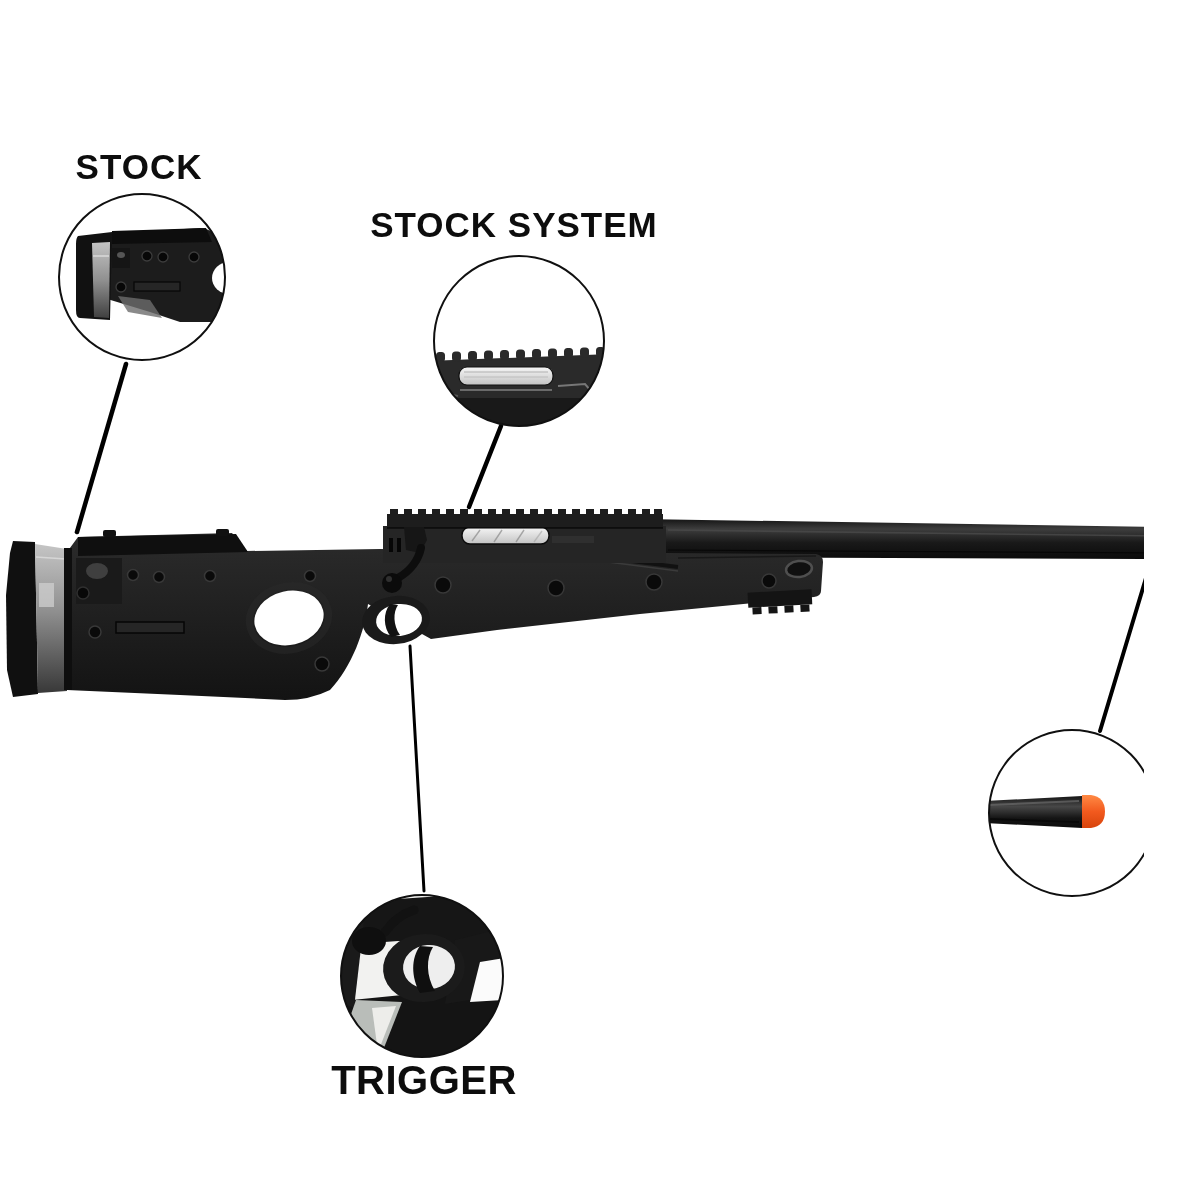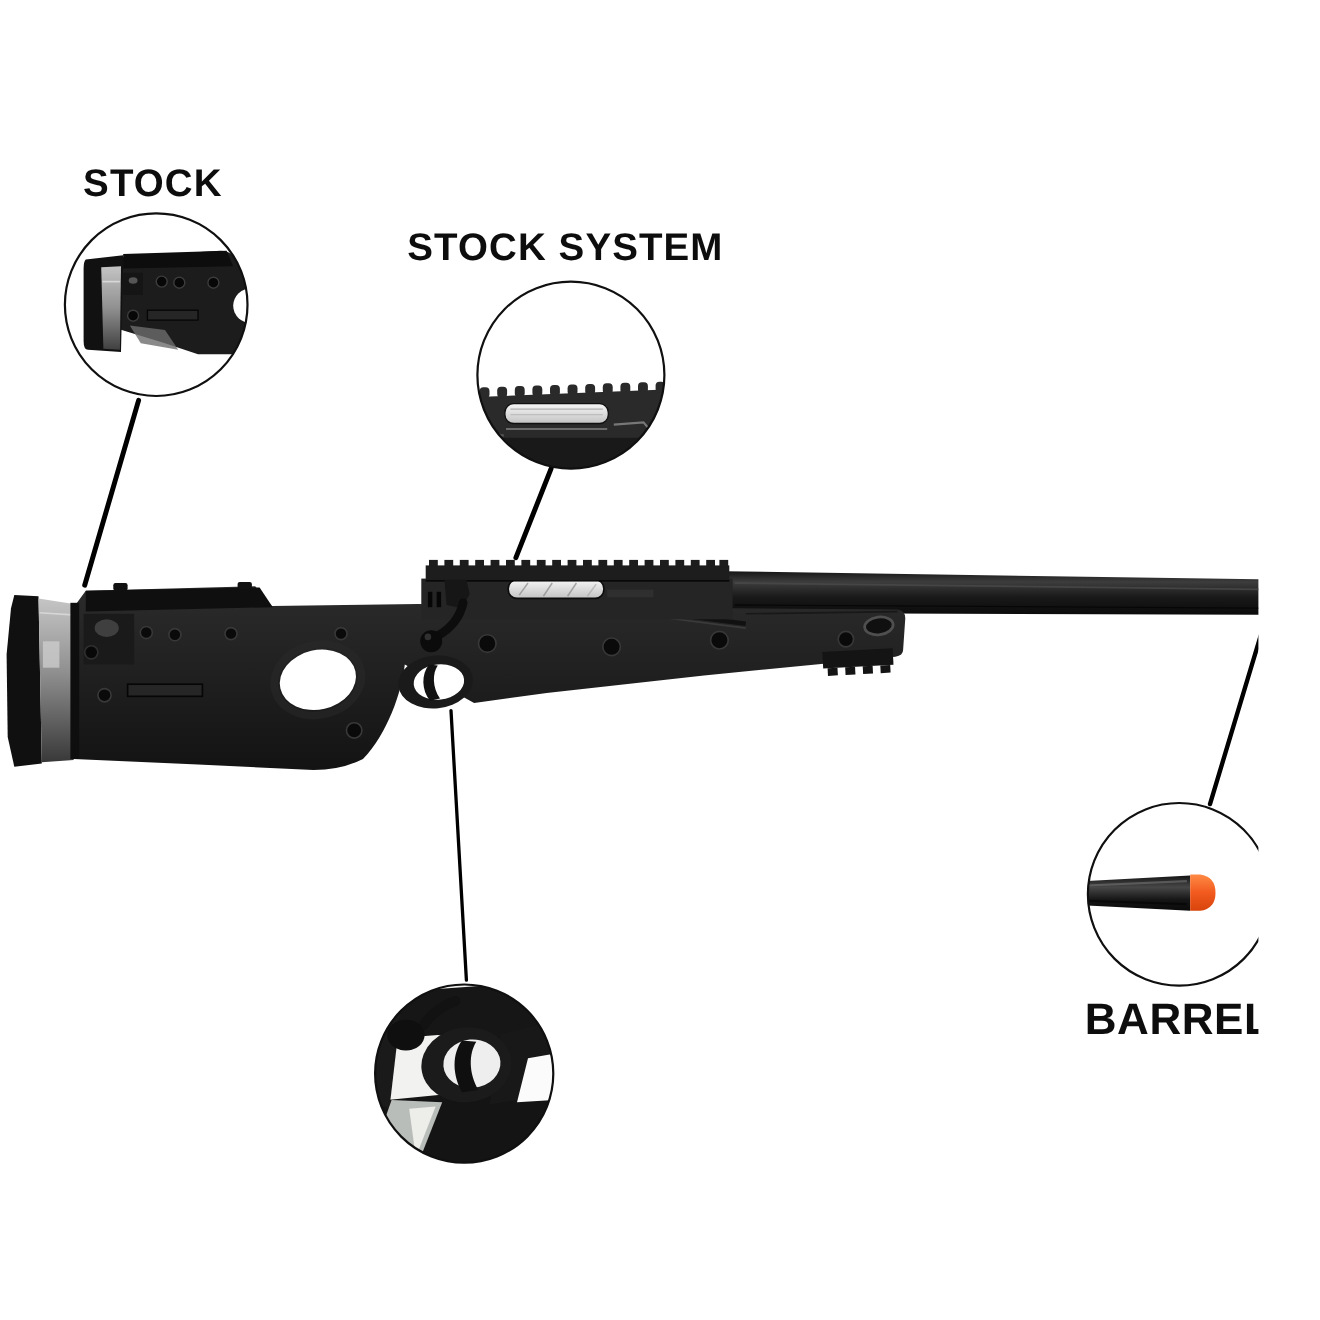--- a/index.html
+++ b/index.html
@@ -287,15 +287,15 @@
         <path d="M 1082,795 L 1091,795 Q 1105,797 1105,811.5 Q 1105,826 1091,828 L 1082,828 Z" fill="url(#gradTip)"></path>
         <line x1="988" y1="805" x2="1079" y2="801" stroke="#6a6a6a" stroke-width="2" opacity="0.7"></line>
         <line x1="988" y1="819" x2="1079" y2="822" stroke="#000000" stroke-width="2" opacity="0.5"></line>
       </g>
       <circle cx="1072" cy="813" r="83" fill="none" stroke="#101010" stroke-width="2"></circle>
     </g>
   </svg>
 
   <div class="callout-label lbl-stock">STOCK</div>
   <div class="callout-label lbl-rail">STOCK SYSTEM</div>
-  <div class="callout-label lbl-barrel">BARREL</div>
+  <div class="callout-label lbl-trigger">TRIGGER</div>
 
 </div>
 
 </body></html>

